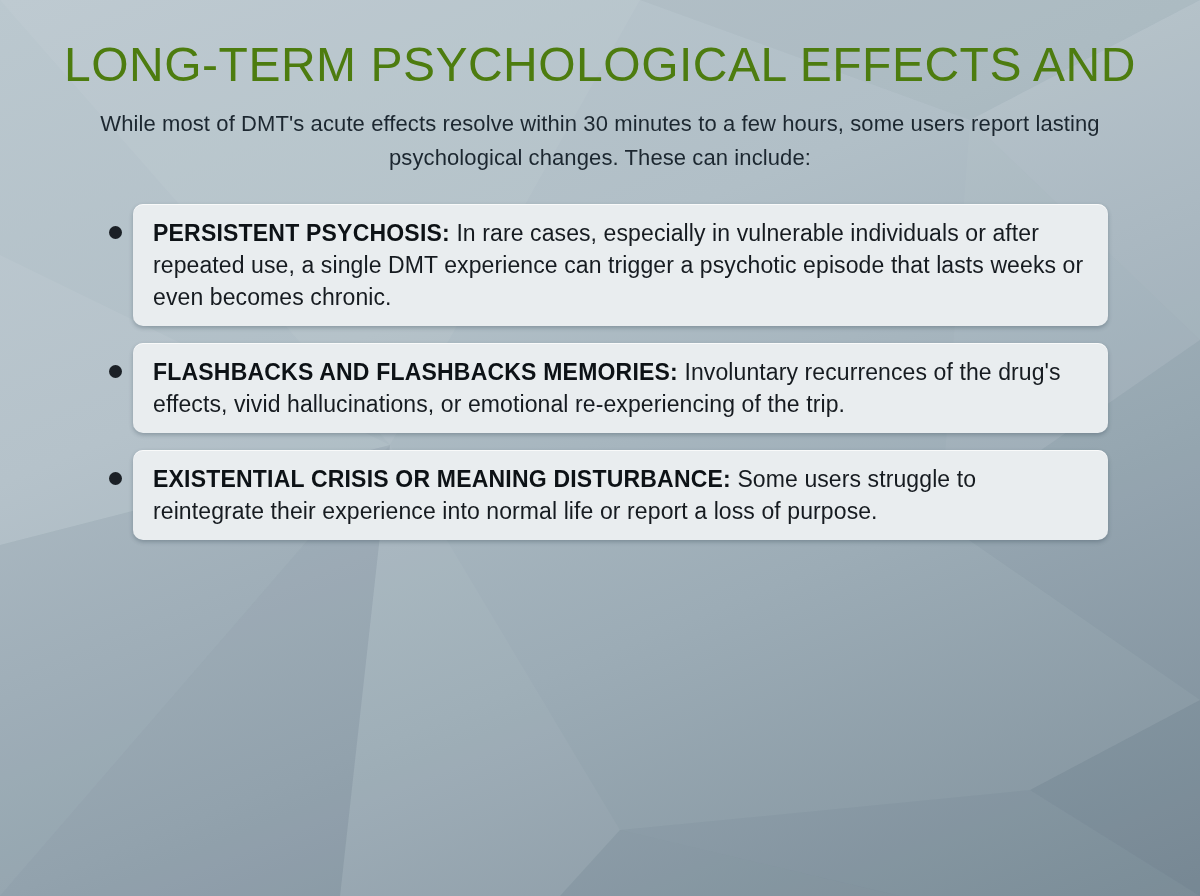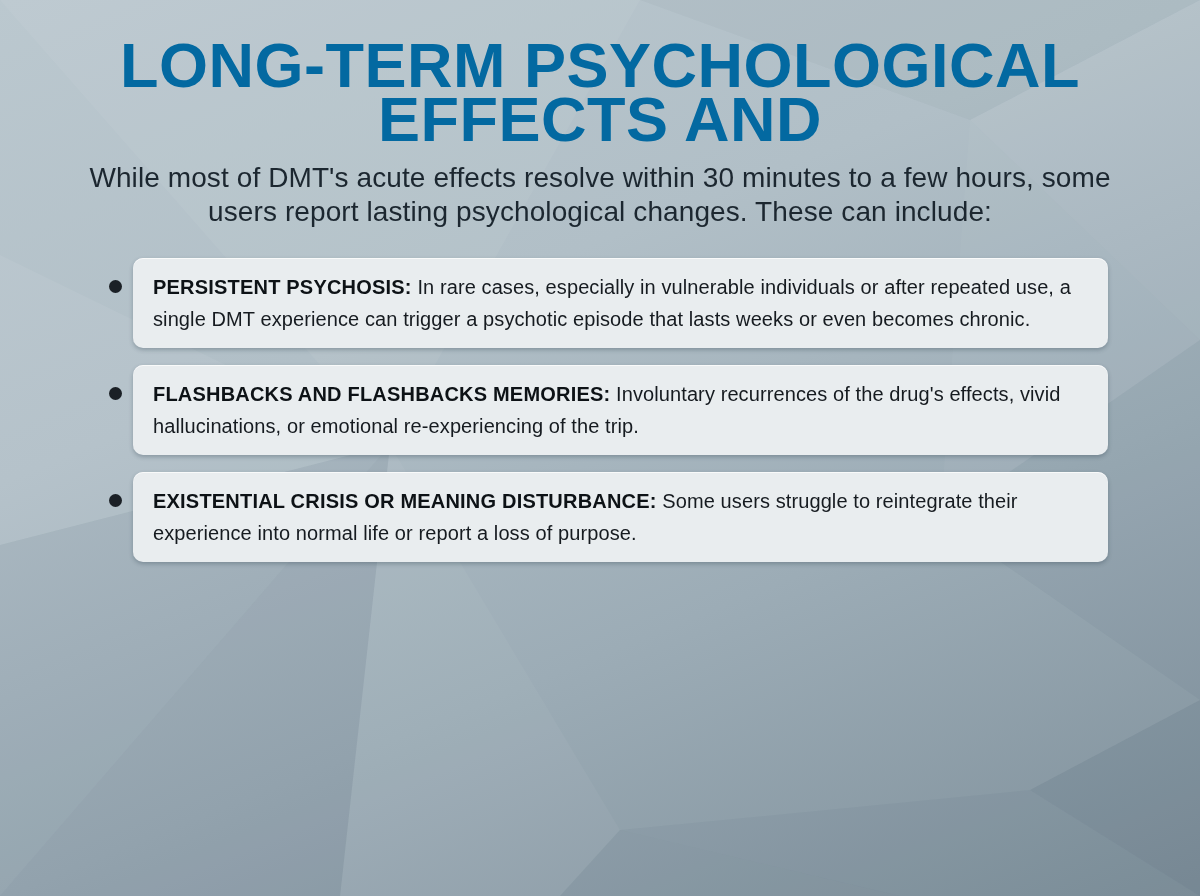--- a/index.html
+++ b/index.html
@@ -20,32 +20,32 @@
   }
   .content {
     position: relative;
     z-index: 1;
     width: 1200px;
     height: 896px;
   }
   h1.page-title {
     margin: 38px 36px 0 36px;
     text-align: center;
-    font-size: 63px;
+    font-size: 48px;
     line-height: 54px;
-    font-weight: bold;
+    font-weight: normal;
     letter-spacing: 0.5px;
-    color: #0369a1;
+    color: #4d7c0f;
   }
   h1.page-title span { display: block; }
   p.page-subtitle {
     margin: 15px auto 0 auto;
     max-width: 1085px;
     text-align: center;
-    font-size: 28px;
+    font-size: 22px;
     line-height: 34px;
     color: #1c2730;
     letter-spacing: 0.1px;
   }
   ul.effects-list {
     list-style: none;
     margin: 29px 92px 0 109px;
     padding: 0;
   }
   li.effect-row {
@@ -60,21 +60,21 @@
     border-radius: 50%;
     background: #1b2026;
     margin: 22px 11px 0 0;
   }
   .effect-card {
     flex: 1;
     background: #e9edef;
     border-radius: 10px;
     padding: 13px 20px;
     box-shadow: 0 2px 4px rgba(38, 56, 70, 0.30), inset 0 1px 0 rgba(255,255,255,0.7);
-    font-size: 20px;
+    font-size: 23px;
     line-height: 32px;
     color: #161b20;
     letter-spacing: 0.1px;
   }
   .effect-card strong {
     font-weight: bold;
     color: #0d1216;
     letter-spacing: 0.2px;
   }
 </style>

